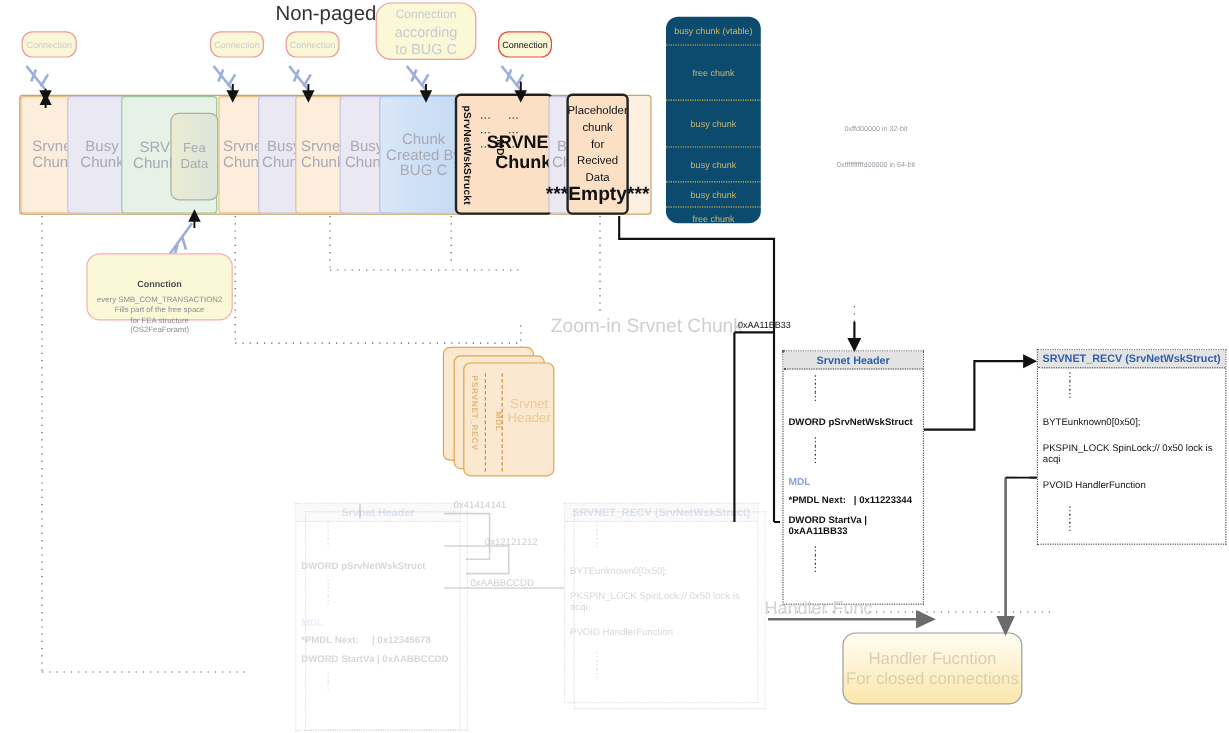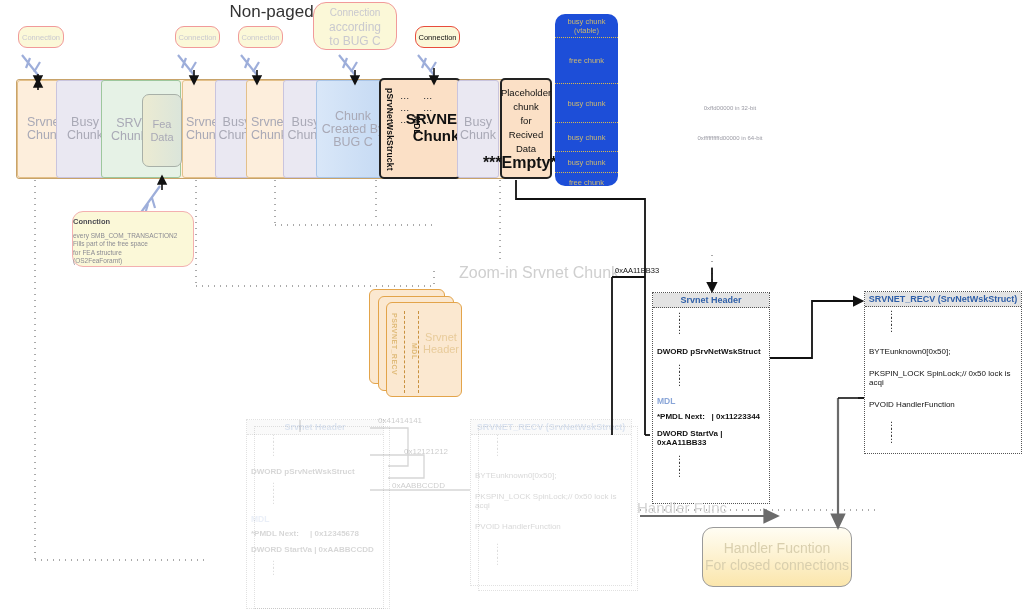--- a/index.html
+++ b/index.html
@@ -37,25 +37,25 @@
 
   
   .bub{background:#fbf8d8;border:1.3px solid #f19a9a;border-radius:9px;
        color:#c9c9cf;font-size:7.5px;text-align:center;display:flex;align-items:center;
        justify-content:center;line-height:9px;padding:6px;}
   .bub.solid{color:#111;border-color:#e84c3d;border-width:1.6px;font-size:7.5px;}
   #bubble-bugc{font-size:12px;line-height:14px;color:#c9c9cf;border-radius:13px;}
   #bubble-bugc .h{font-size:10px;}
   #conn-note{left:72px;top:211px;width:122px;height:56px;background:#fbf8d8;
              border:1.2px solid #f3b0b0;border-radius:11px;color:#8b8b93;font-size:6.5px;
-             text-align:left;line-height:8.5px;padding-top:6px;}
+             text-align:center;line-height:8.5px;padding-top:21px;}
   #conn-note .t{font-weight:bold;font-size:7.5px;color:#4b4b52;margin-bottom:5px;}
 
   
-  #hal-heap{left:555px;top:14px;width:63px;height:172px;background:#1d4ed8;
+  #hal-heap{left:555px;top:14px;width:79px;height:172px;background:#0c4a6e;
             border-radius:10px;}
   .heap-row{width:100%;color:#cbb870;font-size:7.5px;text-align:center;
             border-bottom:1px dotted #d8b94e;display:flex;align-items:center;justify-content:center;}
 
   
   .structbox{border:1px dotted #555;background:#fff;}
   .structhdr{background:#e3e3e3;text-align:center;color:#2f5fa8;font-size:9px;
              font-weight:bold;padding:2px 0;border-bottom:1px dotted #555;}
   .frow{font-size:8px;color:#111;font-weight:bold;padding:1px 4px;}
   .vd{color:#333;font-size:9px;line-height:7px;padding-left:22px;letter-spacing:0;}
@@ -135,21 +135,21 @@
   <div class="abs vdots" style="left:42px;top:14px;height:74px;">⋮⋮⋮</div>
   <div class="abs ctr big" style="left:30px;top:30px;width:50px;">
     <span><span>SRVNET</span><br><span>Chunk</span></span>
   </div>
 </div>
 
 <div class="abs chunk c-busy ctr" style="left:457px;width:42px;">
   <span>Busy<br>Chunk</span>
 </div>
 
-<div class="abs ctr" id="placeholder-chunk" style="left:500px;width:52px;">
+<div class="abs ctr" id="placeholder-chunk" style="left:472px;width:52px;">
   <span>
     <span>Placeholder</span><br>
     <span>chunk</span><br>
     <span>for</span><br>
     <span>Recived</span><br>
     <span>Data</span><br>
     <b>***Empty***</b>
   </span>
 </div>
 

